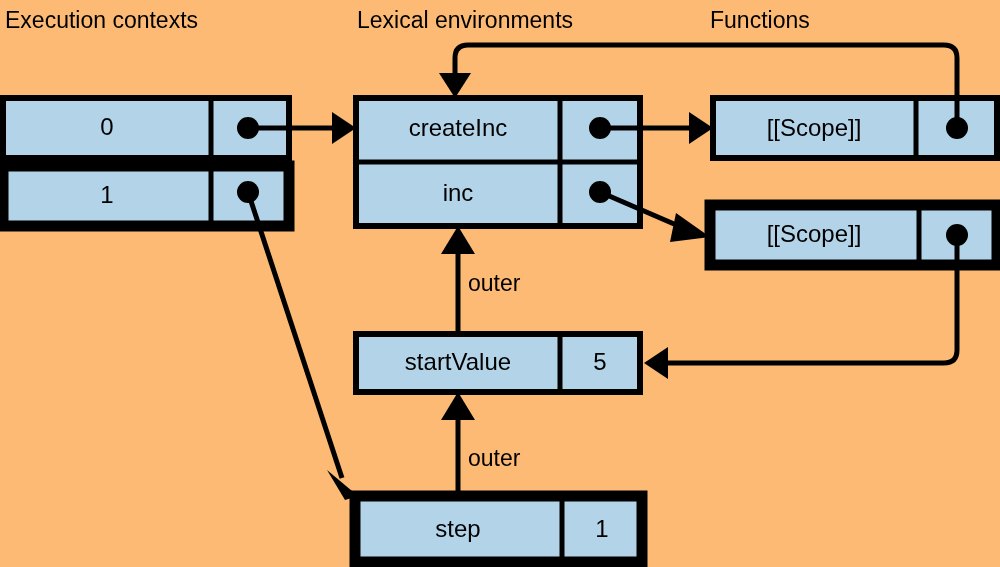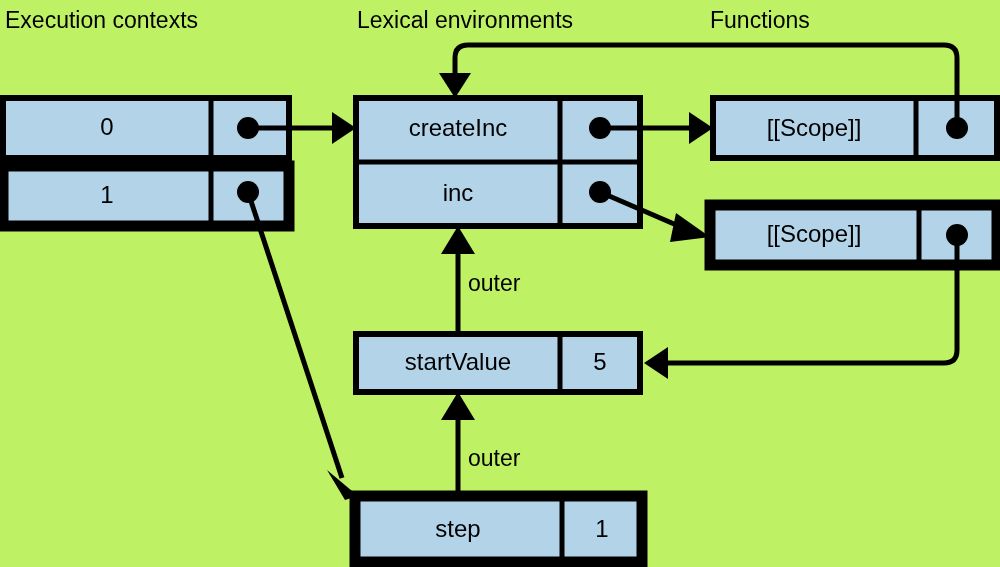--- a/index.html
+++ b/index.html
@@ -4,21 +4,21 @@
 <style>
   html, body {
     margin: 0;
     padding: 0;
     background: #ffffff;
   }
   #diagram-root {
     position: relative;
     width: 1000px;
     height: 567px;
-    background: #bef264;
+    background: #fdba74;
     font-family: "Liberation Sans", sans-serif;
     overflow: hidden;
   }
   svg.diagram-canvas {
     position: absolute;
     left: 0;
     top: 0;
     width: 1000px;
     height: 567px;
     display: block;

